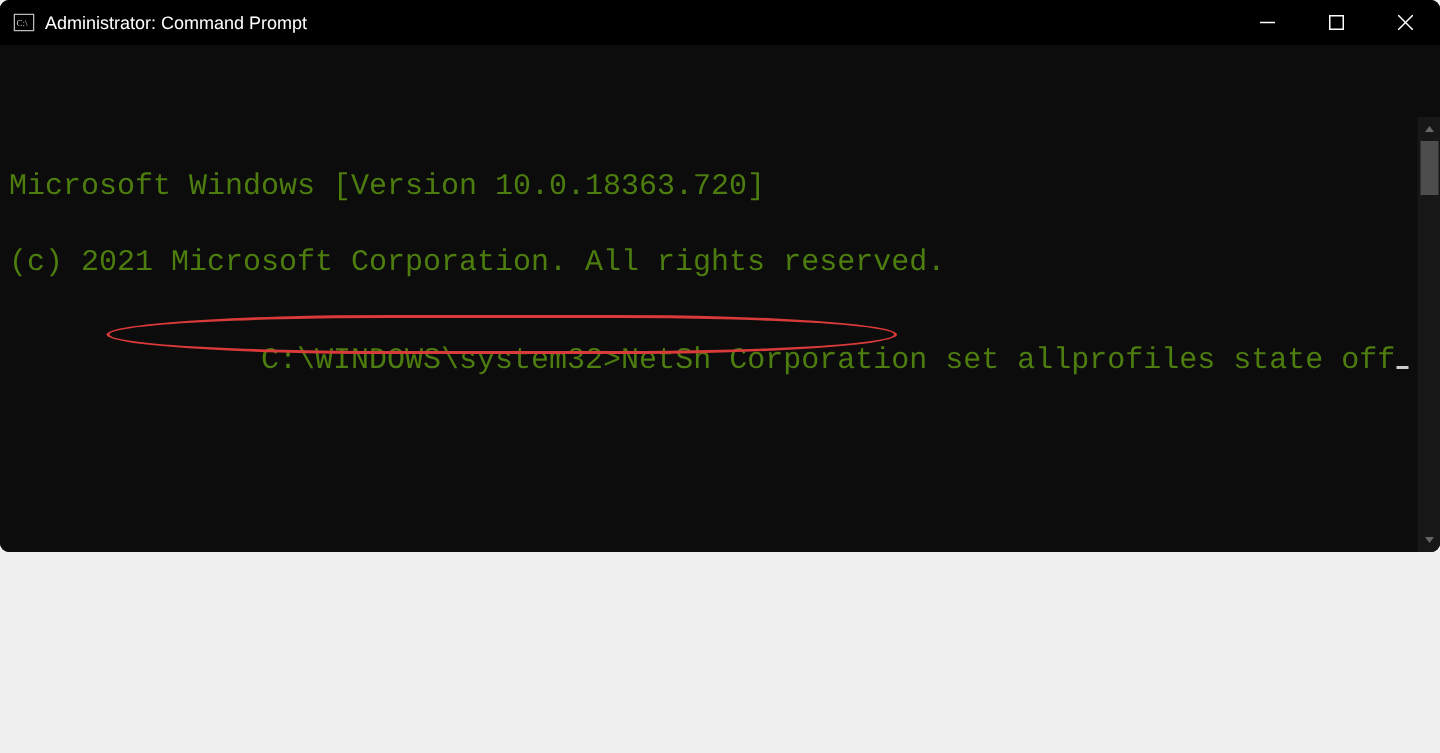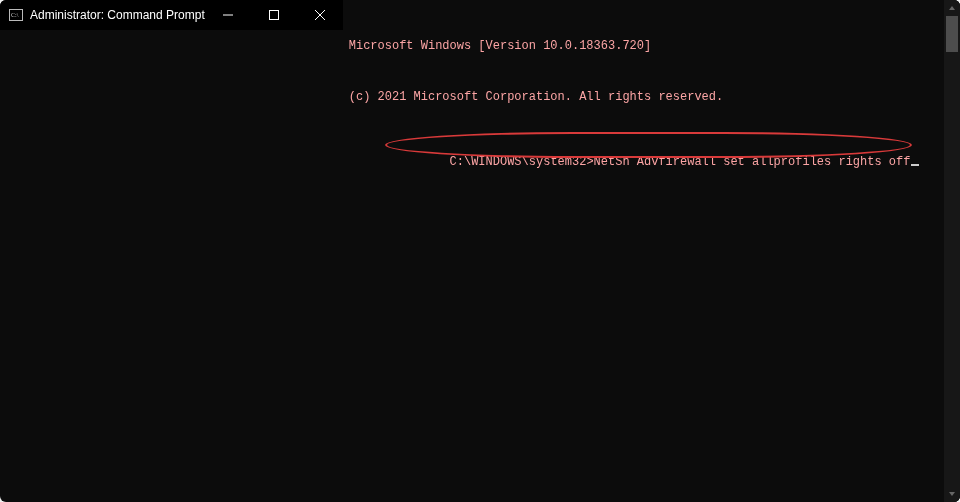--- a/index.html
+++ b/index.html
@@ -9,26 +9,27 @@
     }
     body {
       background: #f0f0f0;
       width: 960px;
       height: 502px;
       overflow: hidden;
       font-family: "Segoe UI", Tahoma, sans-serif;
     }
     .window {
       width: 960px;
-      height: 502px;
+      height: 368px;
       background: #0c0c0c;
       display: flex;
-      flex-direction: row;
+      flex-direction: column;
       border-radius: 6px;
       overflow: hidden;
+      gap: 48px;
     }
     .titlebar {
       height: 30px;
       background: #000000;
       display: flex;
       align-items: center;
       padding-left: 8px;
       color: #ffffff;
       font-size: 12px;
       flex-shrink: 0;
@@ -72,23 +73,23 @@
     .content-wrap {
       flex: 1;
       display: flex;
       position: relative;
       background: #0c0c0c;
     }
     .terminal {
       flex: 1;
       padding: 4px 6px;
       font-family: Consolas, "Courier New", monospace;
-      font-size: 12px;
+      font-size: 20px;
       line-height: 17px;
-      color: #fca5a5;
+      color: #4d7c0f;
       white-space: pre;
       position: relative;
     }
     .line {
       display: block;
     }
     .prompt-line {
       position: relative;
       display: inline-block;
       margin-top: 14px;
@@ -174,21 +175,21 @@
           </svg>
       </div>
     </div>
   </div>
 
   <div class="content-wrap">
     <div class="terminal">
       <span class="line">Microsoft Windows [Version 10.0.18363.720]</span>
       <span class="line">(c) 2021 Microsoft Corporation. All rights reserved.</span>
       <span class="prompt-line">
-        <span class="highlight-oval"></span><span>C:\WINDOWS\system32&gt;</span><span>NetSh Advfirewall set allprofiles rights off</span><span class="cursor"></span>
+        <span class="highlight-oval"></span><span>C:\WINDOWS\system32&gt;</span><span>NetSh Corporation set allprofiles state off</span><span class="cursor"></span>
       </span>
     </div>
 
     <div class="scrollbar">
       <div class="scroll-arrow up">
         <svg viewBox="0 0 8 8">
             <polygon points="4,2 7,6 1,6"></polygon>
           </svg>
       </div>
       <div class="scroll-thumb"></div>

